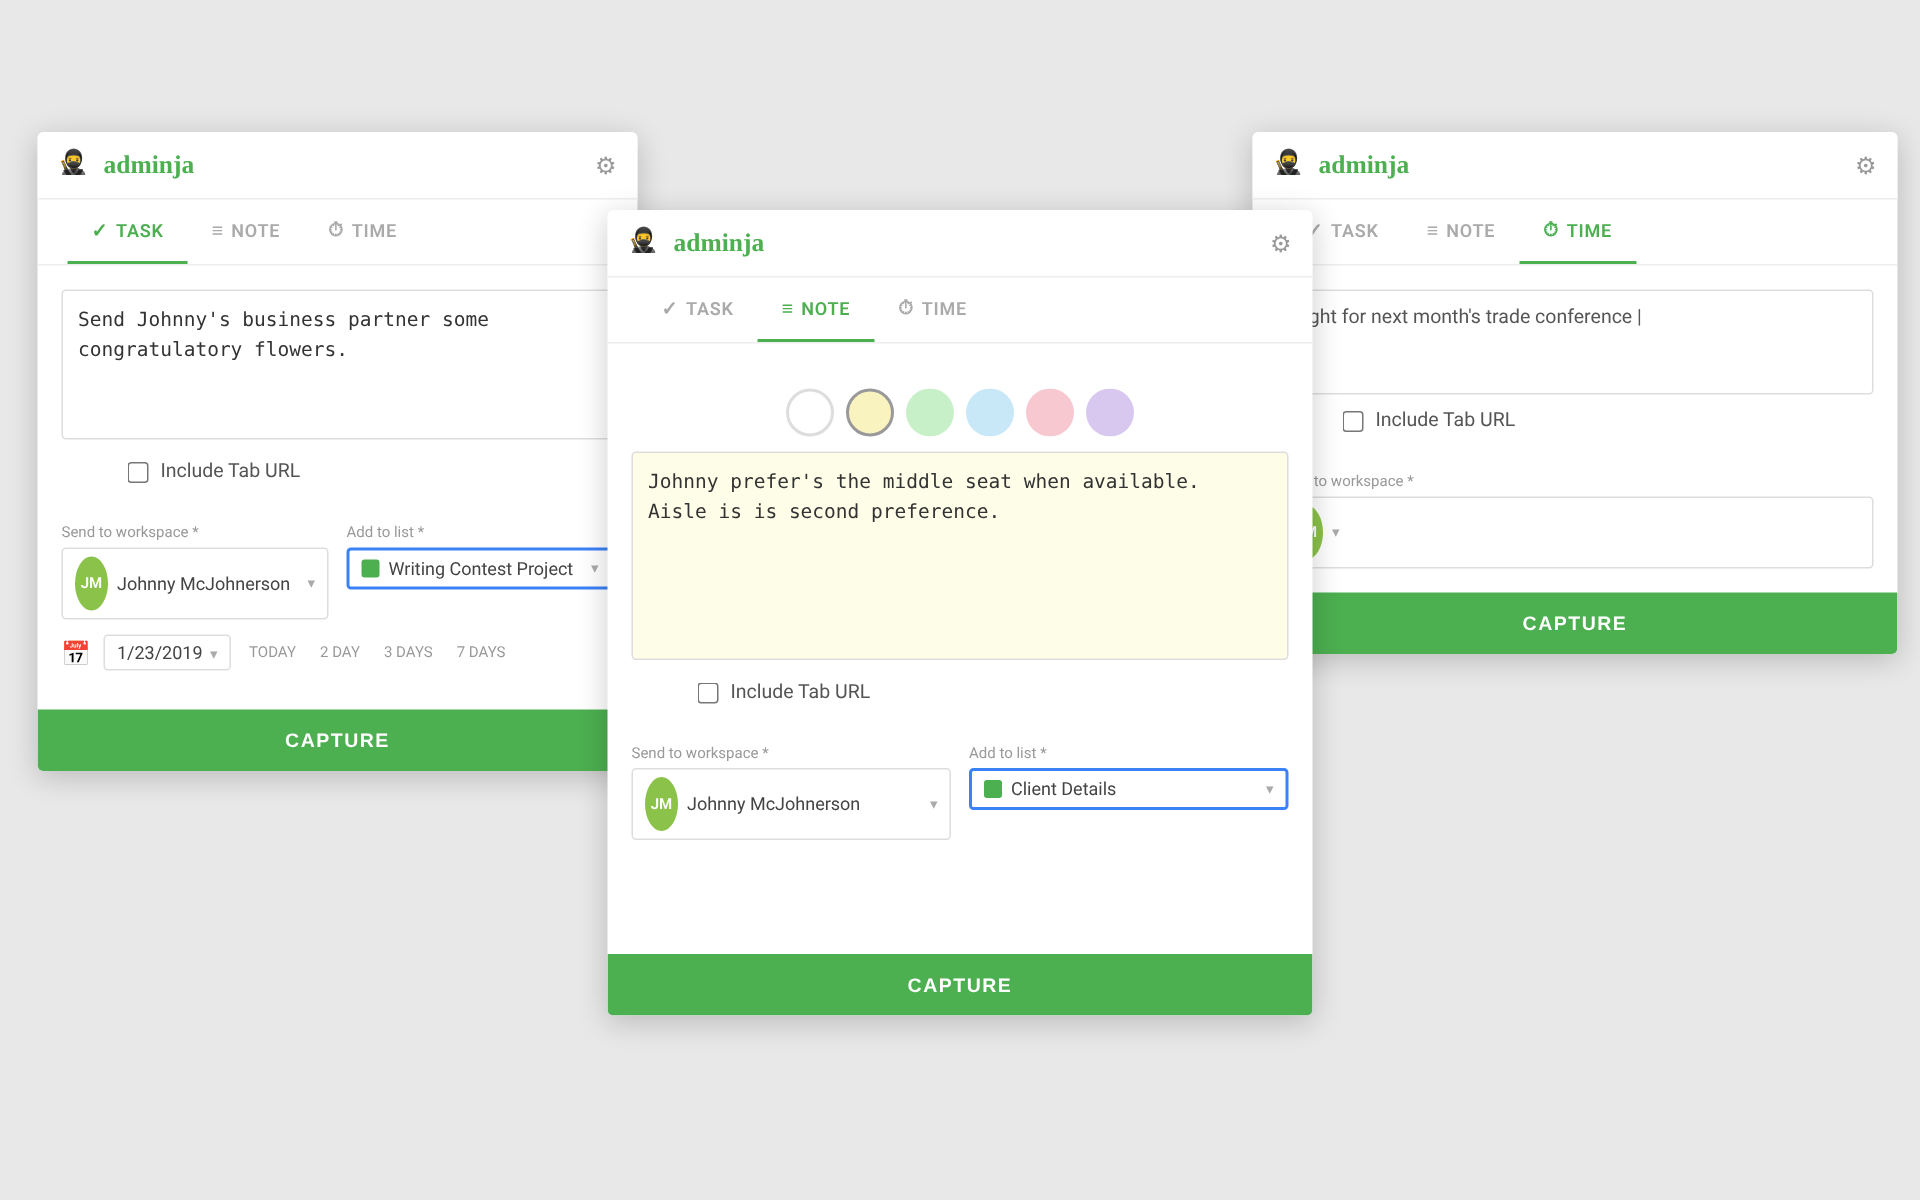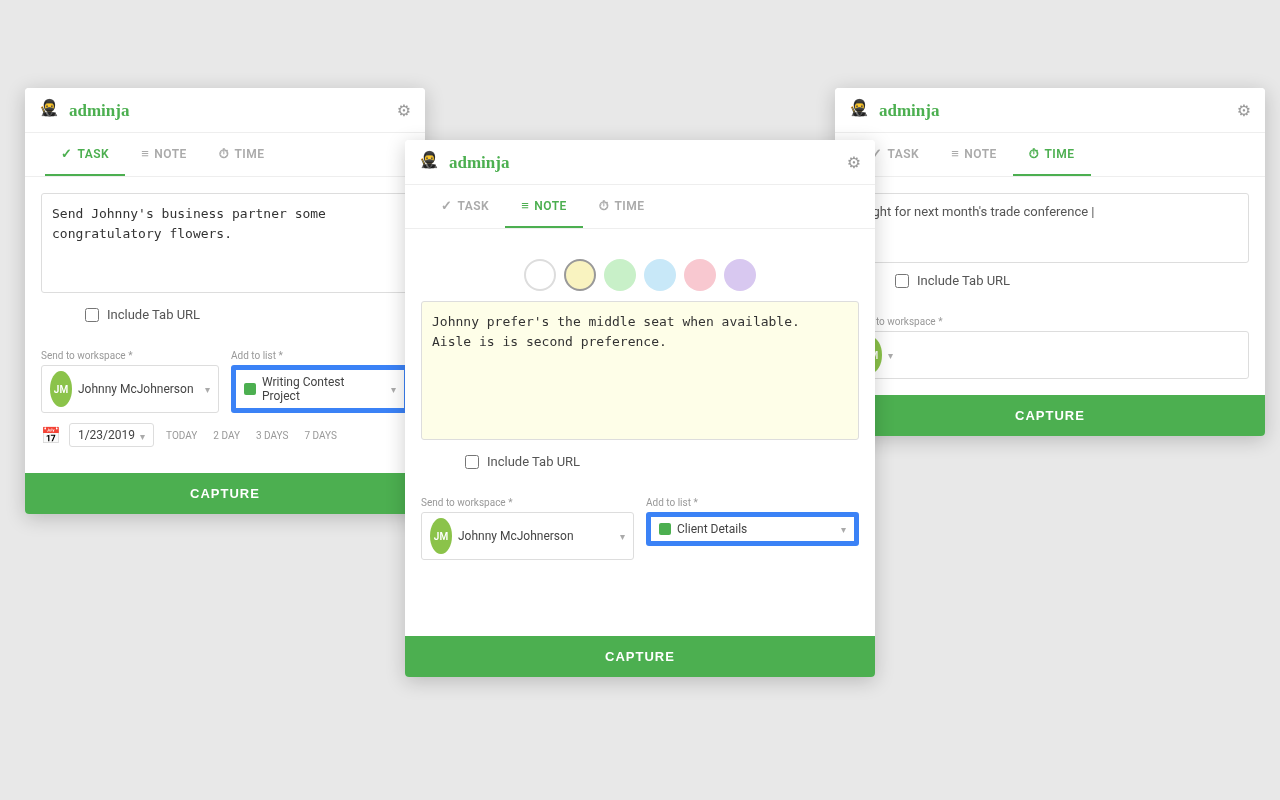--- a/index.html
+++ b/index.html
@@ -245,21 +245,21 @@
     .chevron {
       color: #aaa;
       font-size: 10px;
     }
 
     
     .list-select {
       display: flex;
       align-items: center;
       gap: 6px;
-      border: 5px solid #3b82f6;
+      border: 2px solid #3b82f6;
       border-radius: 3px;
       padding: 5px 8px;
       font-size: 12px;
       color: #444;
       cursor: pointer;
       background: #fff;
       width: 100%;
     }
 
     .list-color-sq {

